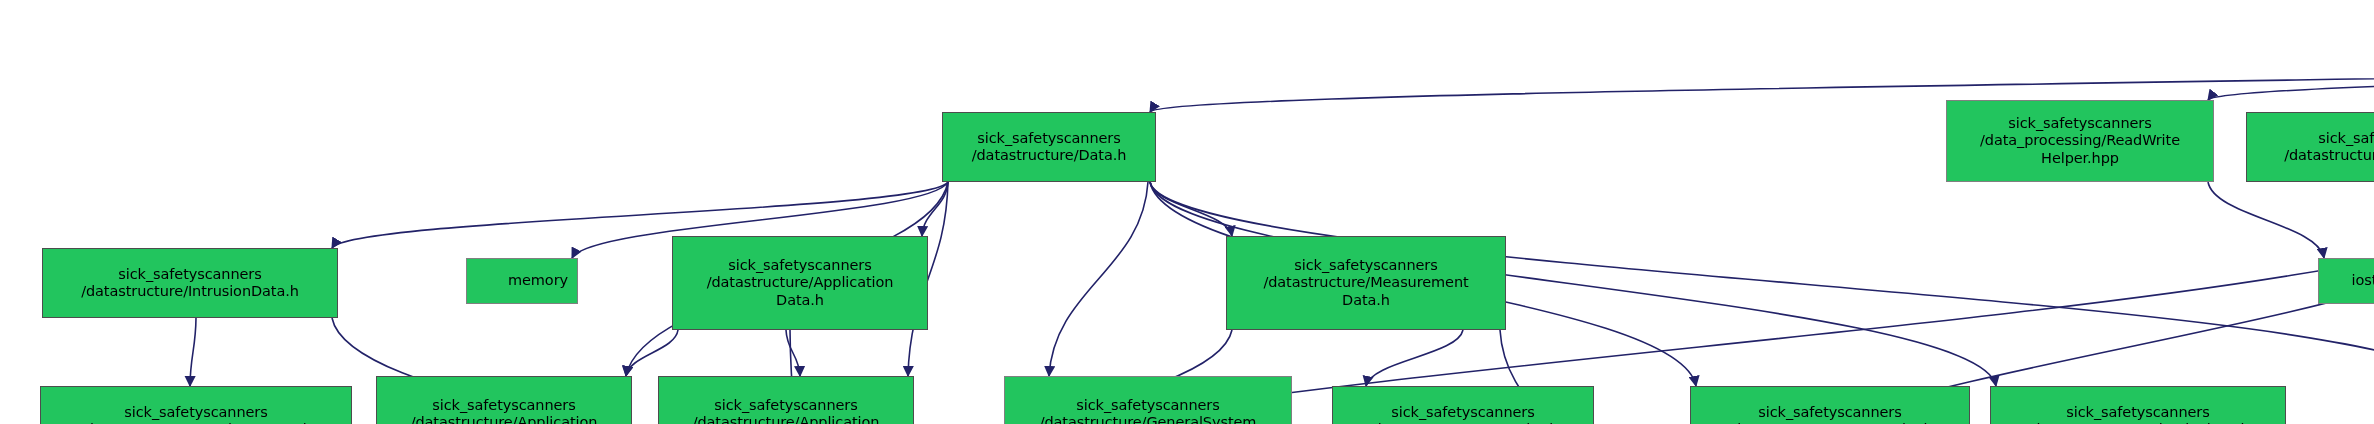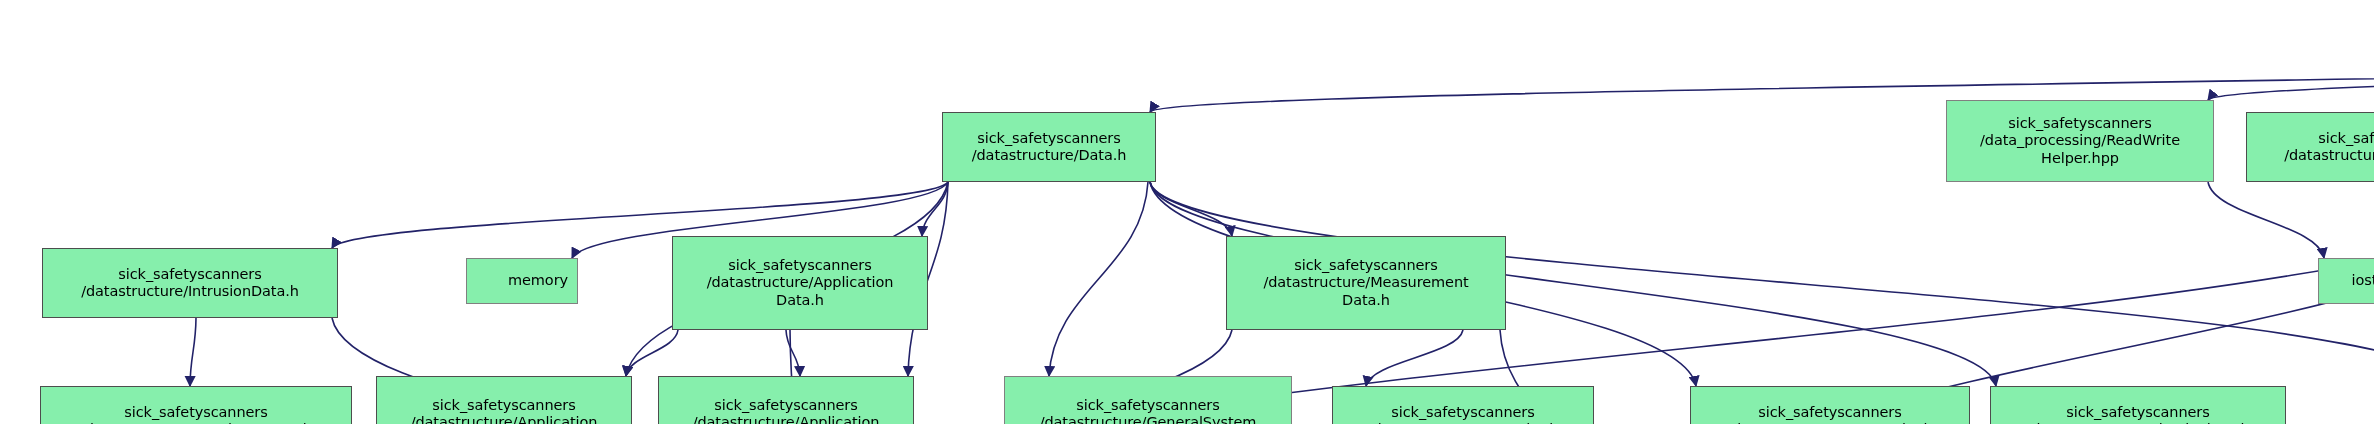--- a/index.html
+++ b/index.html
@@ -19,21 +19,21 @@
     position: absolute;
     left: 0;
     top: 0;
     width: 2374px;
     height: 424px;
     pointer-events: none;
   }
   .node {
     position: absolute;
     box-sizing: border-box;
-    background: #86efac;
+    background: #22c55e;
     border: 1px solid #808080;
     display: flex;
     align-items: center;
     justify-content: center;
     text-align: center;
     color: #000000;
     font-size: 14.5px;
     line-height: 17.5px;
     white-space: pre-line;
     letter-spacing: -0.1px;

